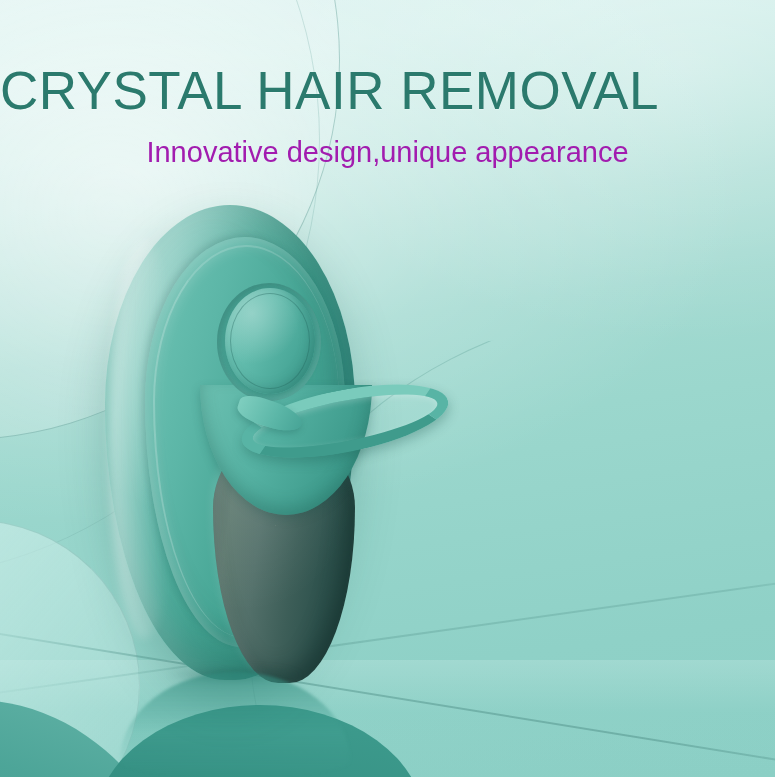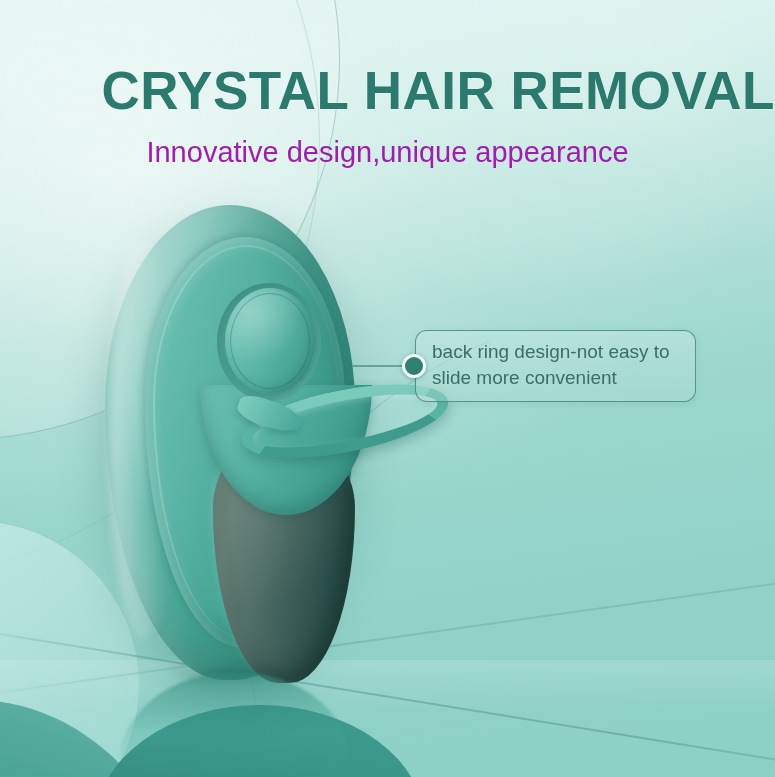--- a/index.html
+++ b/index.html
@@ -282,24 +282,24 @@
     width:190px; height:26px;
     border-radius:50%;
     background:radial-gradient(50% 50% at 50% 50%, rgba(24,86,78,0.42), rgba(24,86,78,0) 72%);
     filter:blur(3px);
   }
 
   
   .title {
     position:absolute;
     left:0; right:0; top:62px;
-    text-align:right;
+    text-align:left;
     font-size:53px;
     line-height:58px;
-    font-weight:bold;
+    font-weight:normal;
     letter-spacing:0.5px;
     color:#2b7a6d;
     white-space:nowrap;
     text-shadow:0 1px 1px rgba(255,255,255,0.35);
   }
   .subtitle {
     position:absolute;
     left:0; right:0; top:134px;
     text-align:center;
     font-size:29px;
@@ -378,21 +378,14 @@
     <div class="panel-lip"></div>
     <div class="btn-socket"></div>
     <div class="btn-face"></div>
     <div class="btn-inner-ring"></div>
     <div class="ring-handle"></div>
     <div class="ring-stem"></div>
   </div>
   <div class="contact-shadow"></div>
   <div class="reflection"></div>
 
-  <div id="callout">
-    <div class="callout-leader"></div>
-    <div class="callout-box"></div>
-    <div class="callout-text">back ring design-not easy to
-slide more convenient</div>
-    <div class="callout-dot"></div>
-  </div>
 
 </div>
 
 </body></html>

